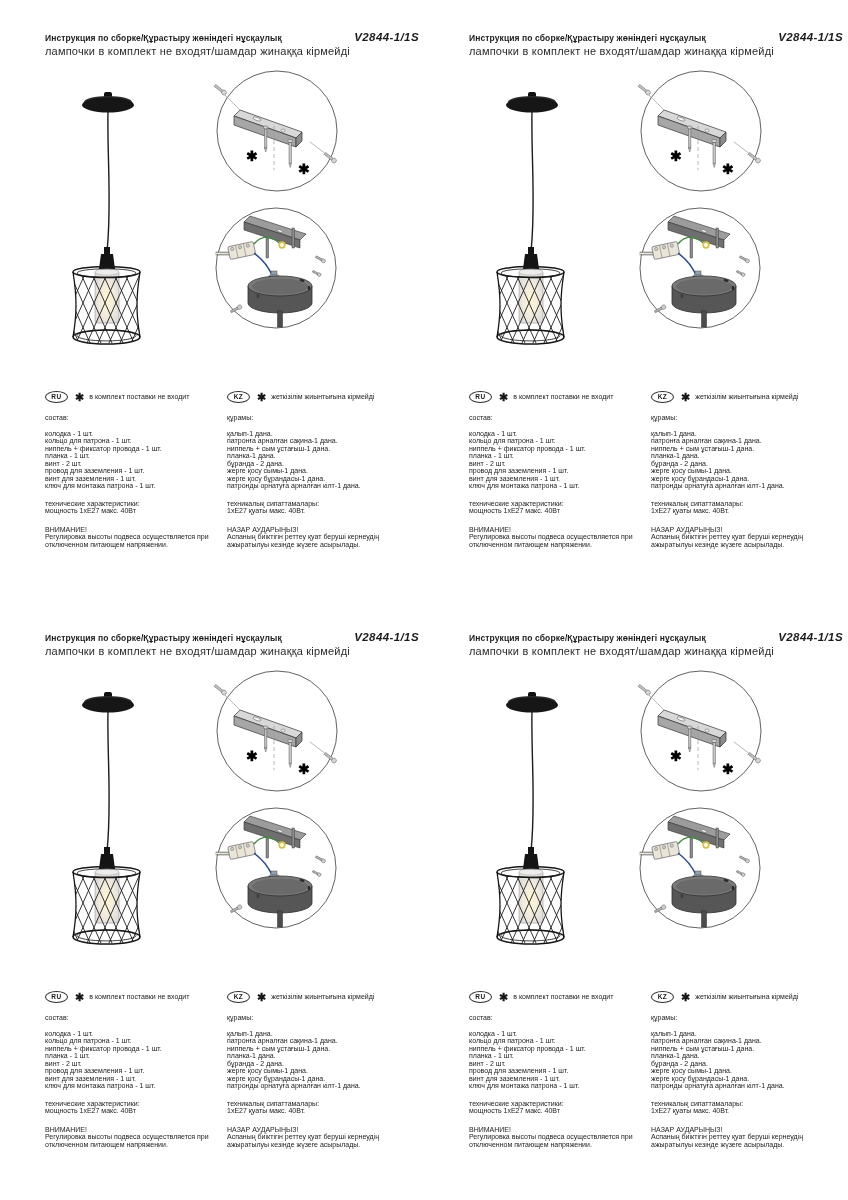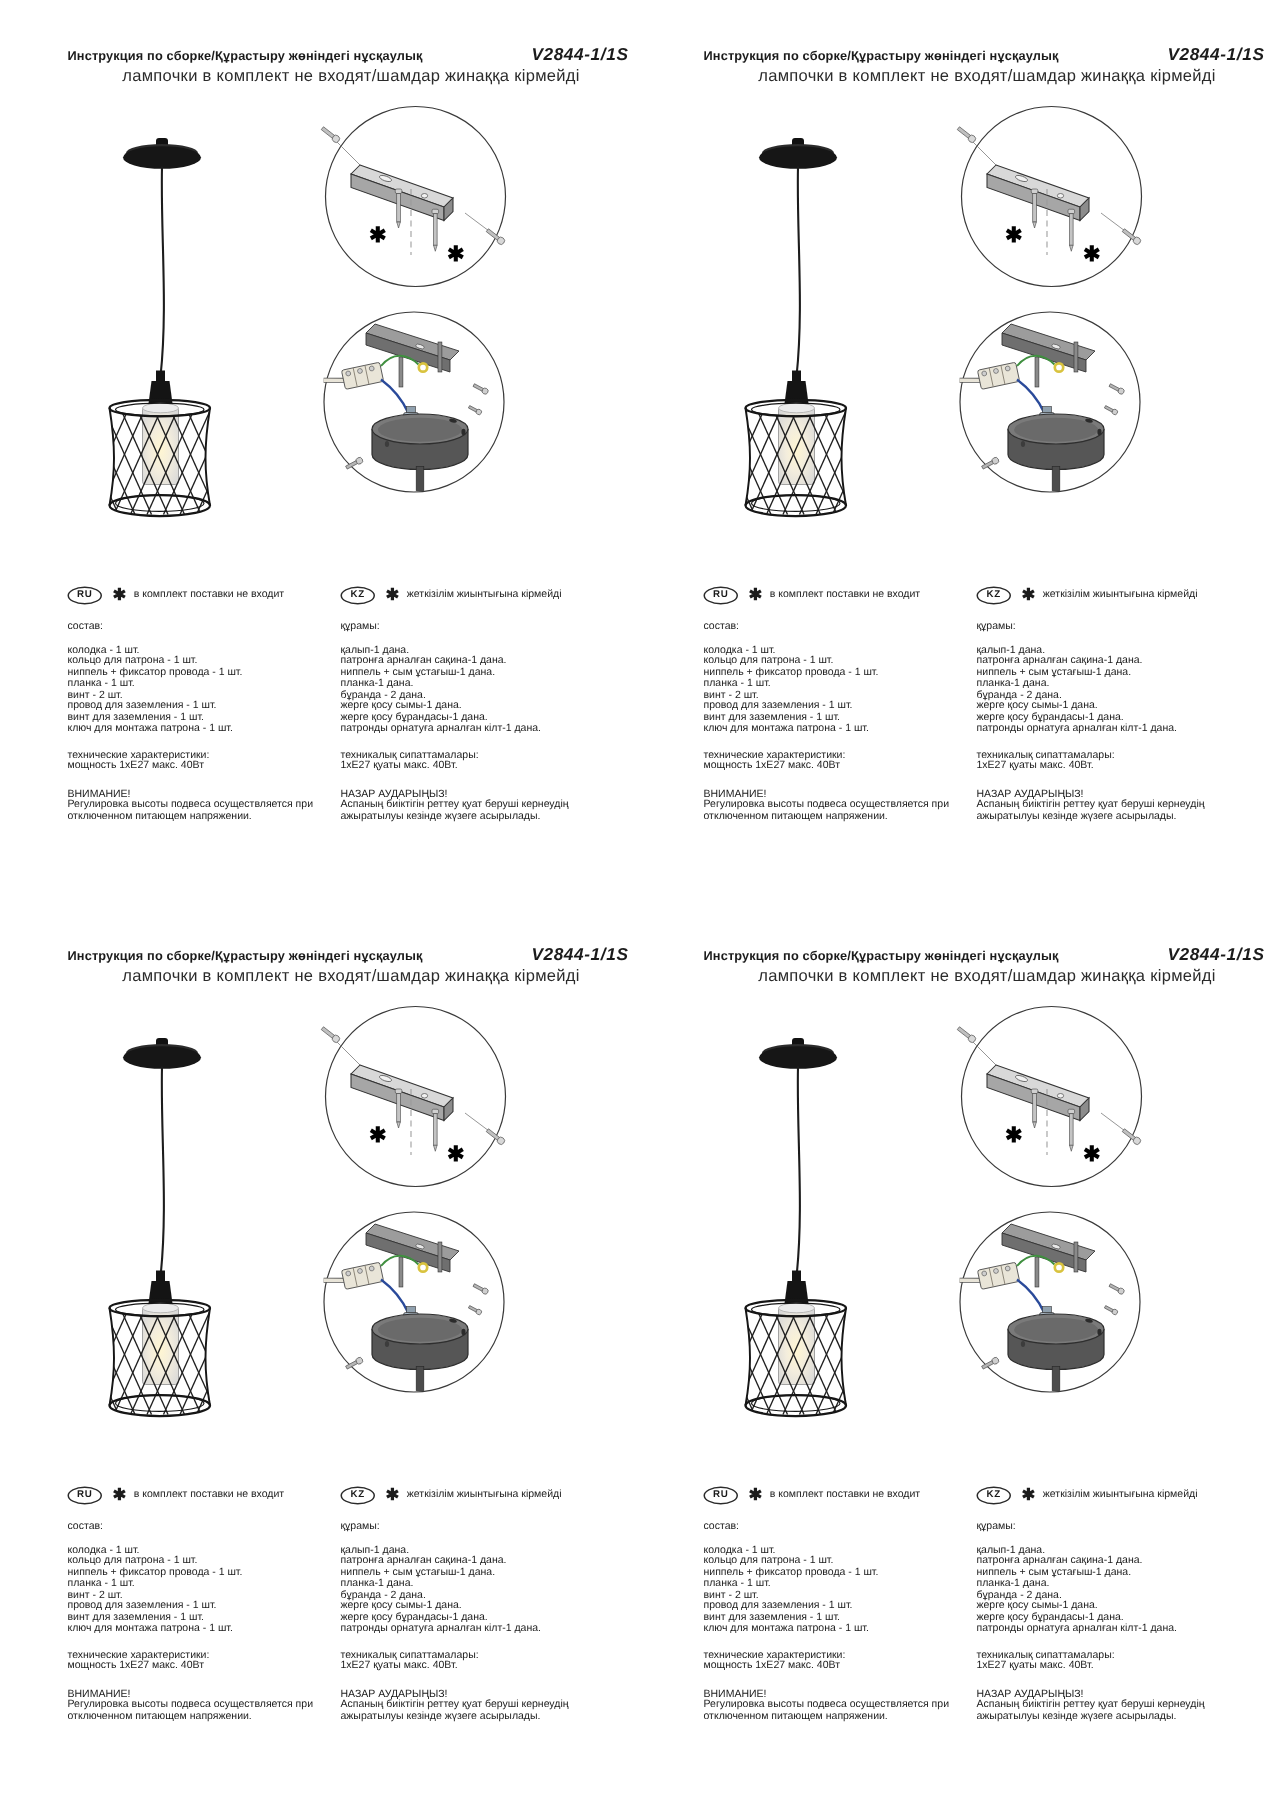--- a/index.html
+++ b/index.html
@@ -9,21 +9,21 @@
     display:grid; grid-template-columns:424px 424px; grid-template-rows:600px 600px;
     font-family:"Liberation Sans", sans-serif; color:#1b1b1b;
     -webkit-font-smoothing:antialiased;
   }
   .quadrant { position:relative; width:424px; height:600px; overflow:hidden; }
 
   .q-header { position:absolute; left:45px; top:31px; width:378px; }
   .title-row { display:flex; align-items:baseline; }
   .title { font-size:8.5px; font-weight:700; letter-spacing:0.1px; white-space:nowrap; }
   .model { font-size:11.5px; font-weight:700; letter-spacing:0.4px; margin-left:auto; margin-right:4px; white-space:nowrap;font-style:italic; }
-  .subtitle { font-size:11px; font-weight:400; color:#2b2b2b; margin-top:2px; letter-spacing:0.2px; white-space:nowrap;text-align:center; }
+  .subtitle { font-size:11px; font-weight:400; color:#2b2b2b; margin-top:2px; letter-spacing:0.2px; white-space:nowrap; }
 
   .lamp { position:absolute; left:58px; top:85px; width:120px; height:280px; }
   .details { position:absolute; left:208px; top:68px; width:140px; height:270px; }
 
   .col { position:absolute; top:390px; font-size:7px; line-height:7.5px; }
   .col.ru { left:45px; width:180px; }
   .col.kz { left:227px; width:192px; }
 
   .badge-row { display:flex; align-items:center; height:14px; }
   .badge {

